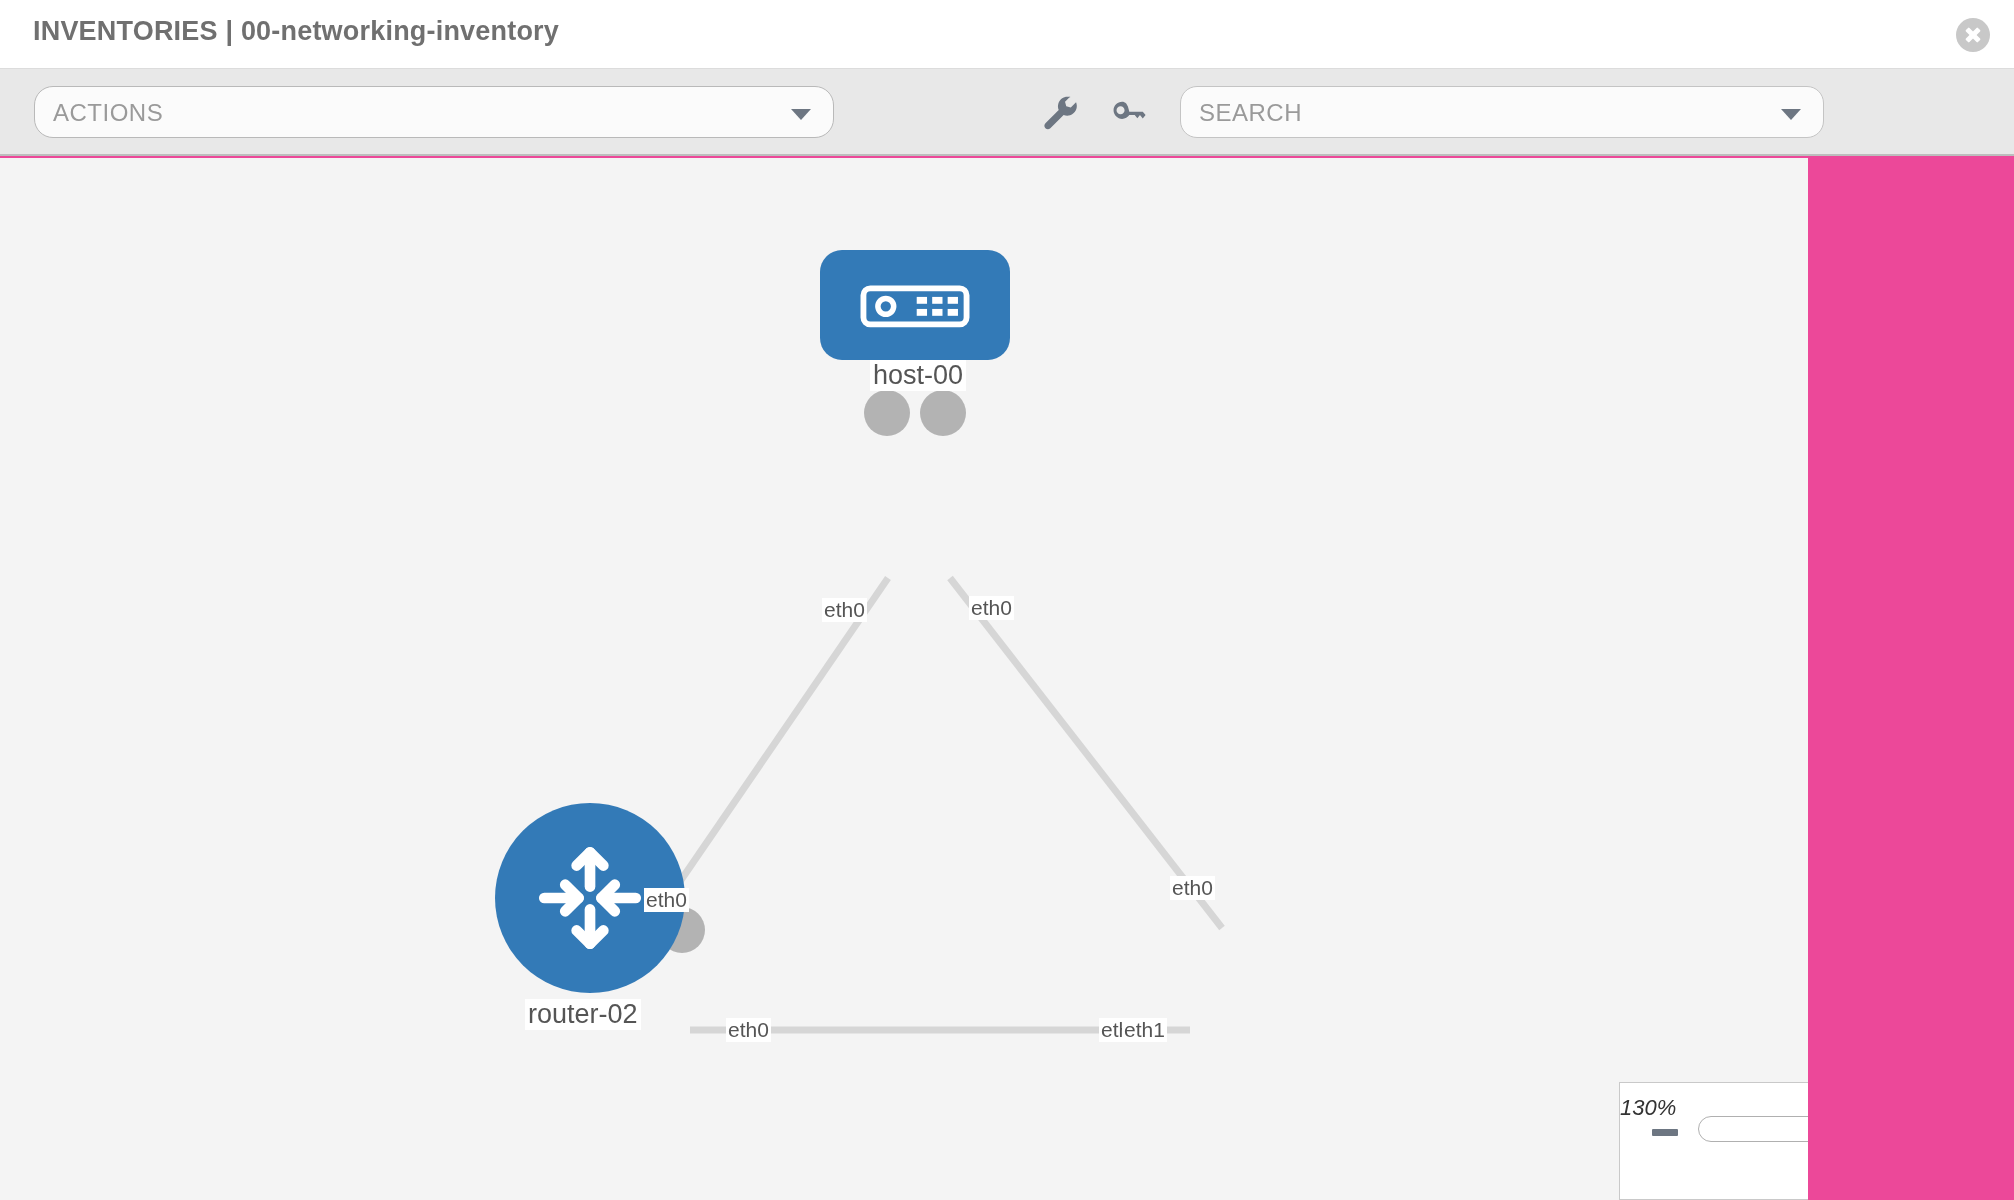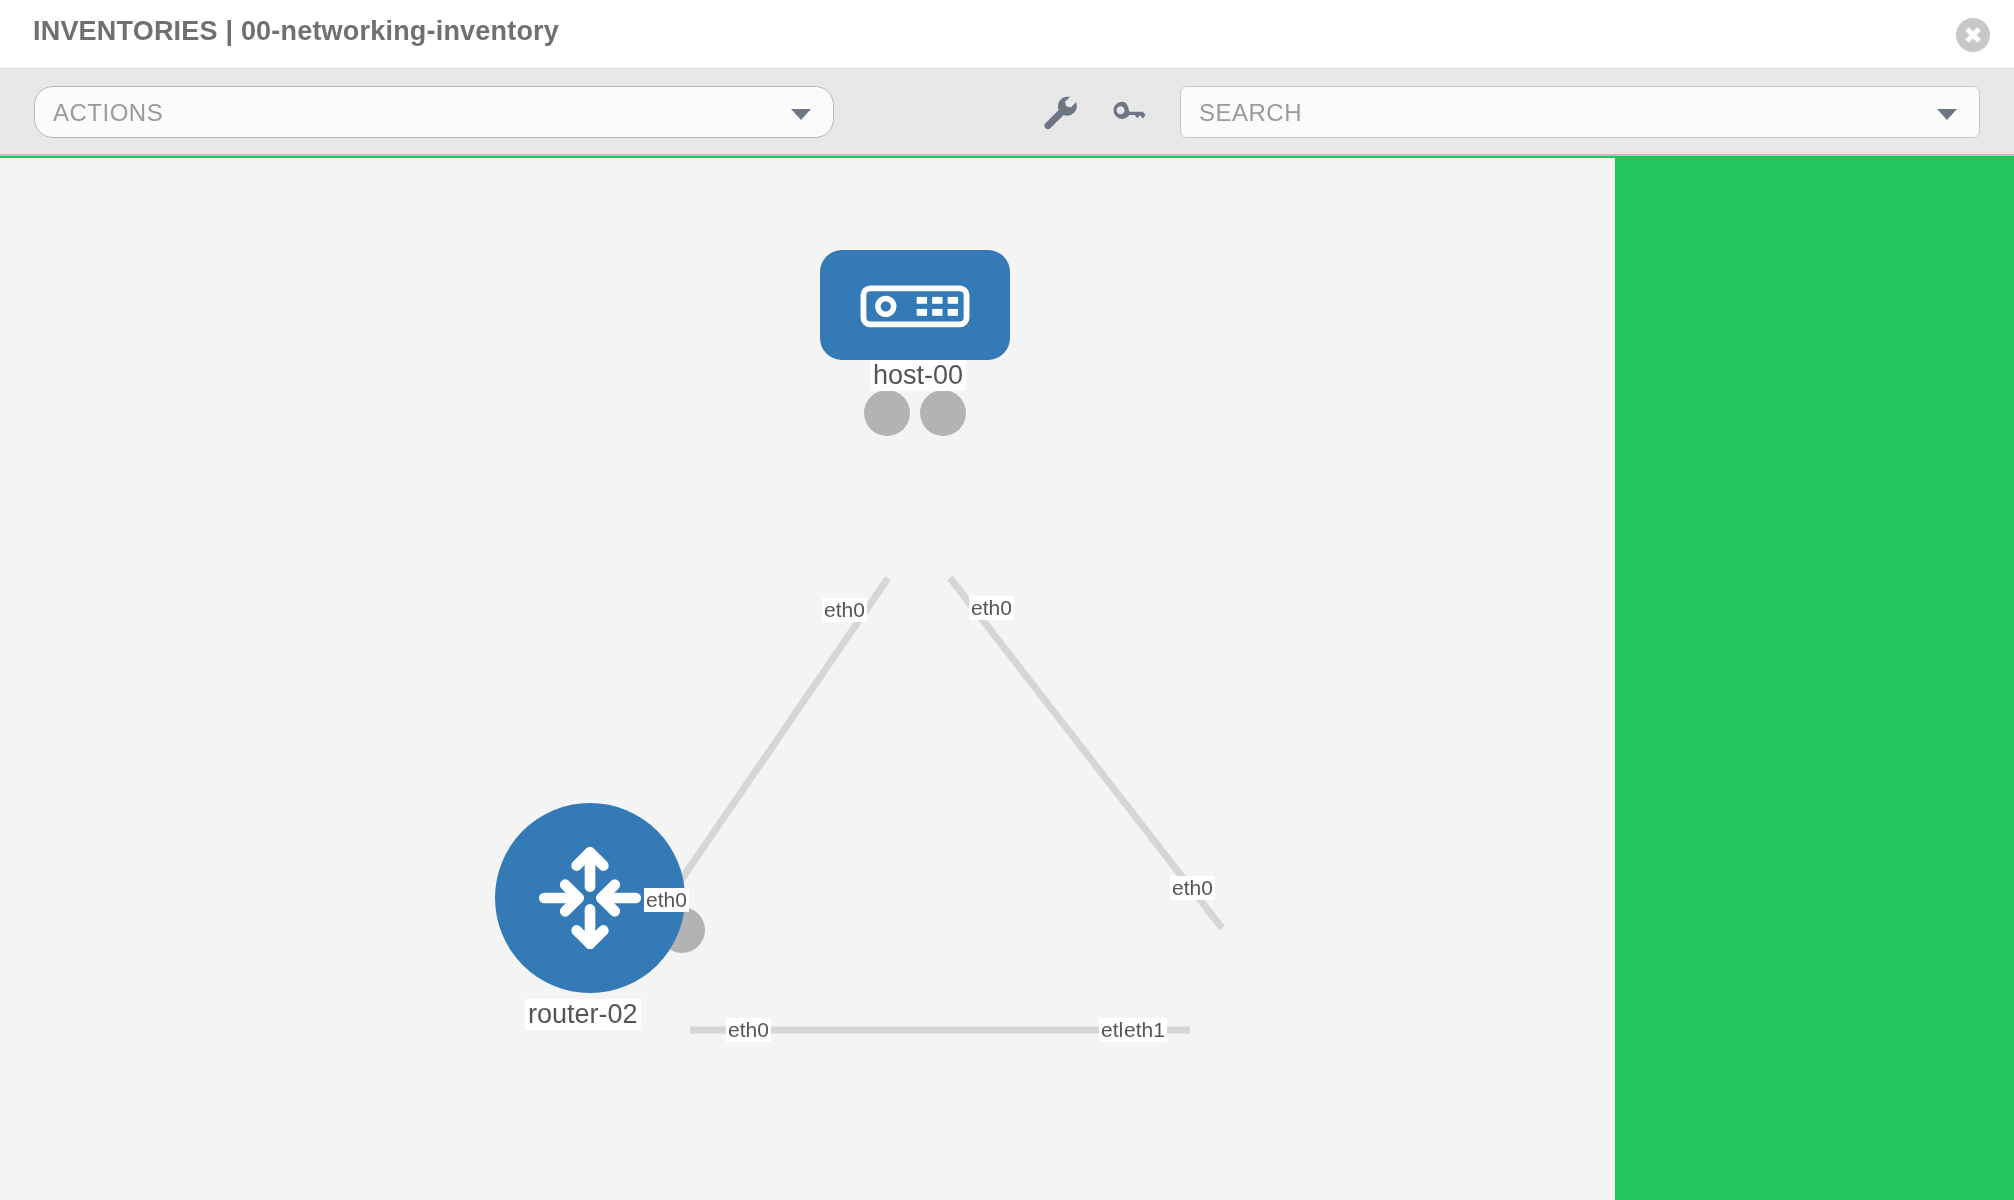--- a/index.html
+++ b/index.html
@@ -2,21 +2,21 @@
 <html><head>
 <meta charset="utf-8">
 <style>
   * { box-sizing: border-box; margin: 0; padding: 0; }
   html, body {
     width: 2014px; height: 1200px;
     font-family: "Liberation Sans", sans-serif;
     background: #ffffff;
     overflow: hidden;
   }
-  #app { position: relative; width: 2014px; height: 1200px; background: #22c55e; }
+  #app { position: relative; width: 2014px; height: 1200px; background: #ec4899; }
 
   
   .header {
     position: absolute; left: 0; top: 0; width: 2014px; height: 68px;
     background: #ffffff;
   }
   .header-title {
     position: absolute; left: 33px; top: 16px;
     font-size: 27px; font-weight: bold; color: #707070;
     letter-spacing: 0.2px; white-space: nowrap;
@@ -59,41 +59,41 @@
     border-top: 11px solid #6d7682;
   }
   .tool-icon {
     position: absolute; top: 24px; width: 46px; height: 42px; cursor: pointer;
   }
   .tool-wrench { left: 1038px; }
   .tool-key    { left: 1107px; }
 
   .search-box {
     position: absolute; left: 1180px; top: 17px;
-    width: 800px; height: 52px;
+    width: 644px; height: 52px;
     background: #fbfbfb;
-    border: 1px solid #c4c4c4; border-radius: 7px;
+    border: 1px solid #c4c4c4; border-radius: 17px;
     cursor: text;
   }
   .search-ph {
     position: absolute; left: 18px; top: 12px;
     font-size: 24px; color: #9a9a9a; letter-spacing: 0.5px;
   }
   .search-caret {
     position: absolute; right: 22px; top: 22px;
     width: 0; height: 0;
     border-left: 10px solid transparent;
     border-right: 10px solid transparent;
     border-top: 11px solid #6d7682;
   }
 
   
   .canvas {
     position: absolute; left: 0; top: 158px;
-    width: 1615px; height: 1042px;
+    width: 1808px; height: 1042px;
     background: #f4f4f4; overflow: hidden;
   }
   .topo-svg { position: absolute; left: 0; top: 0; width: 2014px; height: 1042px; }
 
   .node { position: absolute; }
   .nub {
     position: absolute; width: 46px; height: 46px;
     border-radius: 50%; background: #b3b3b3;
   }
   .node-shape {

